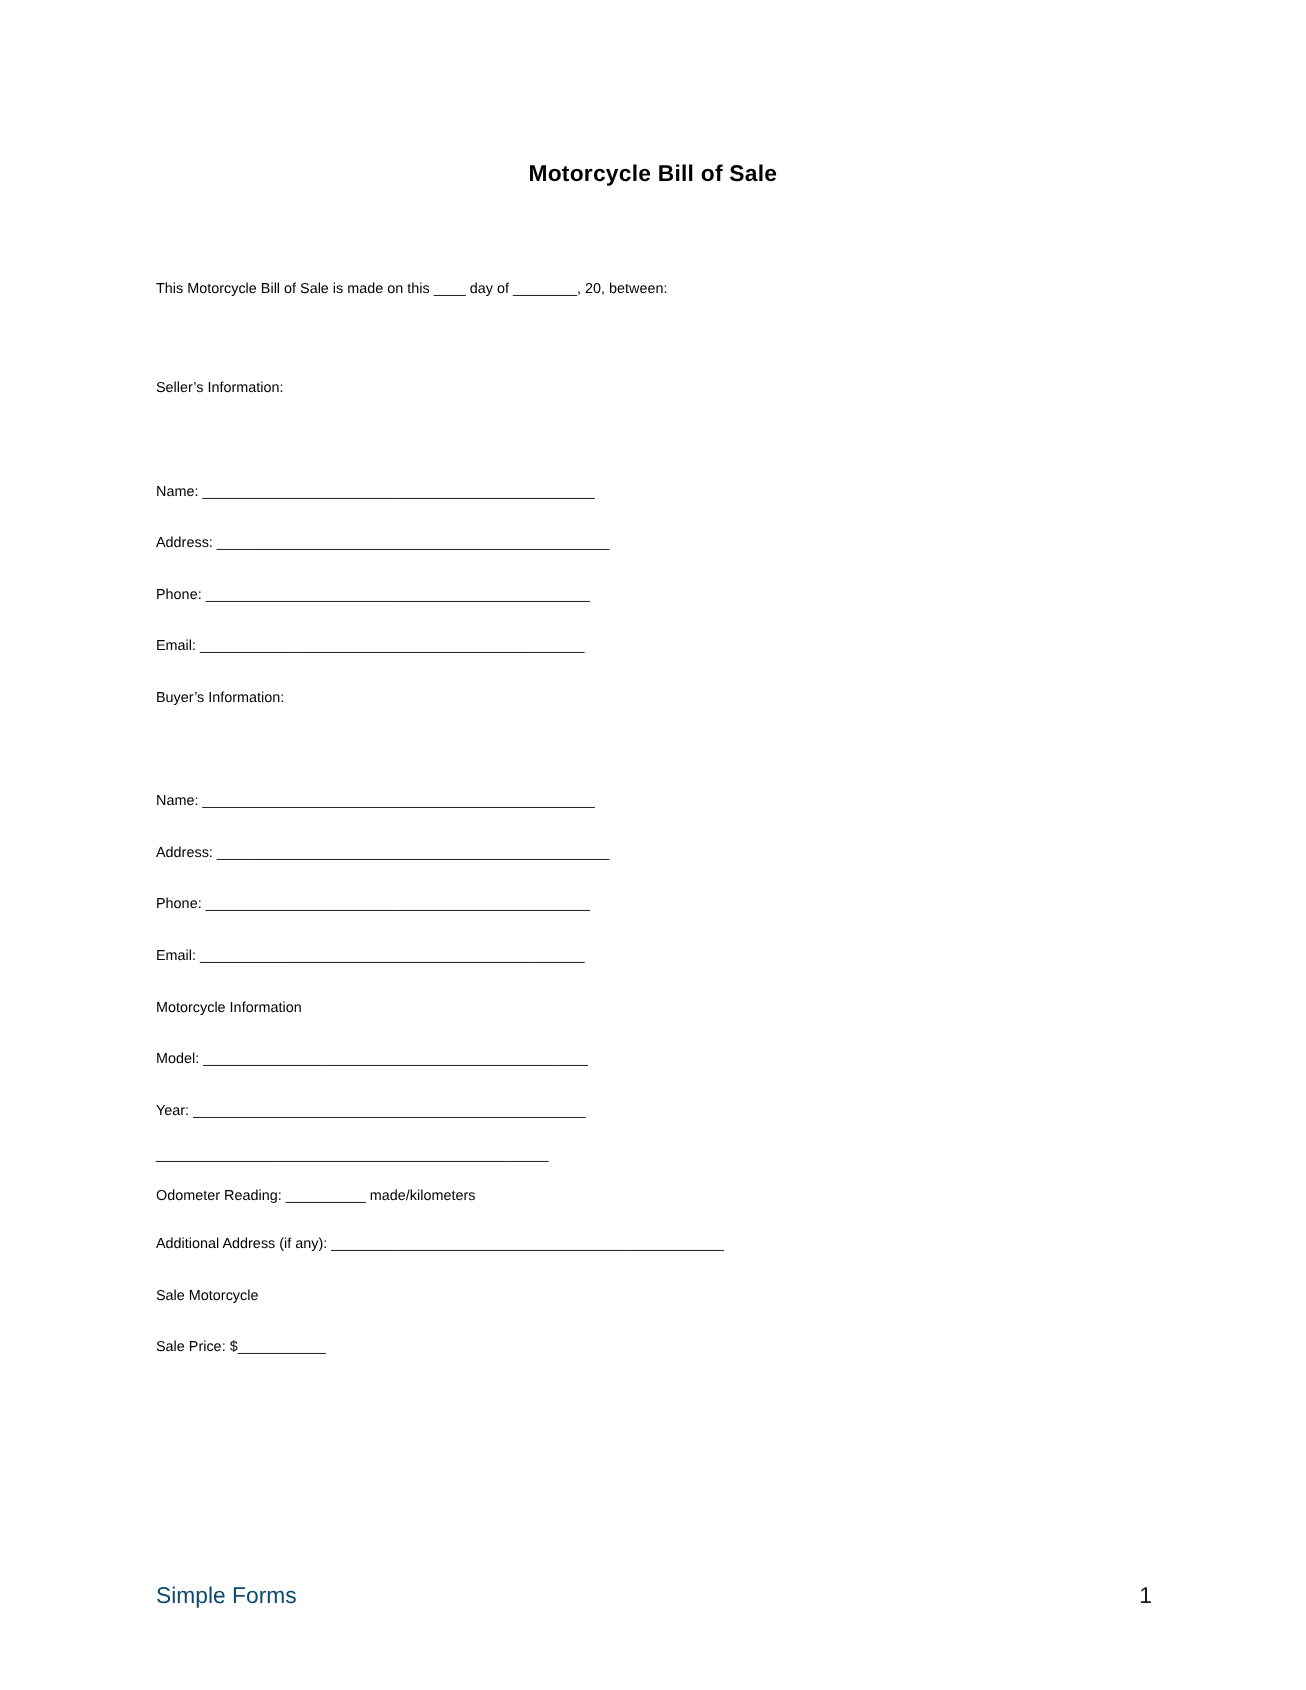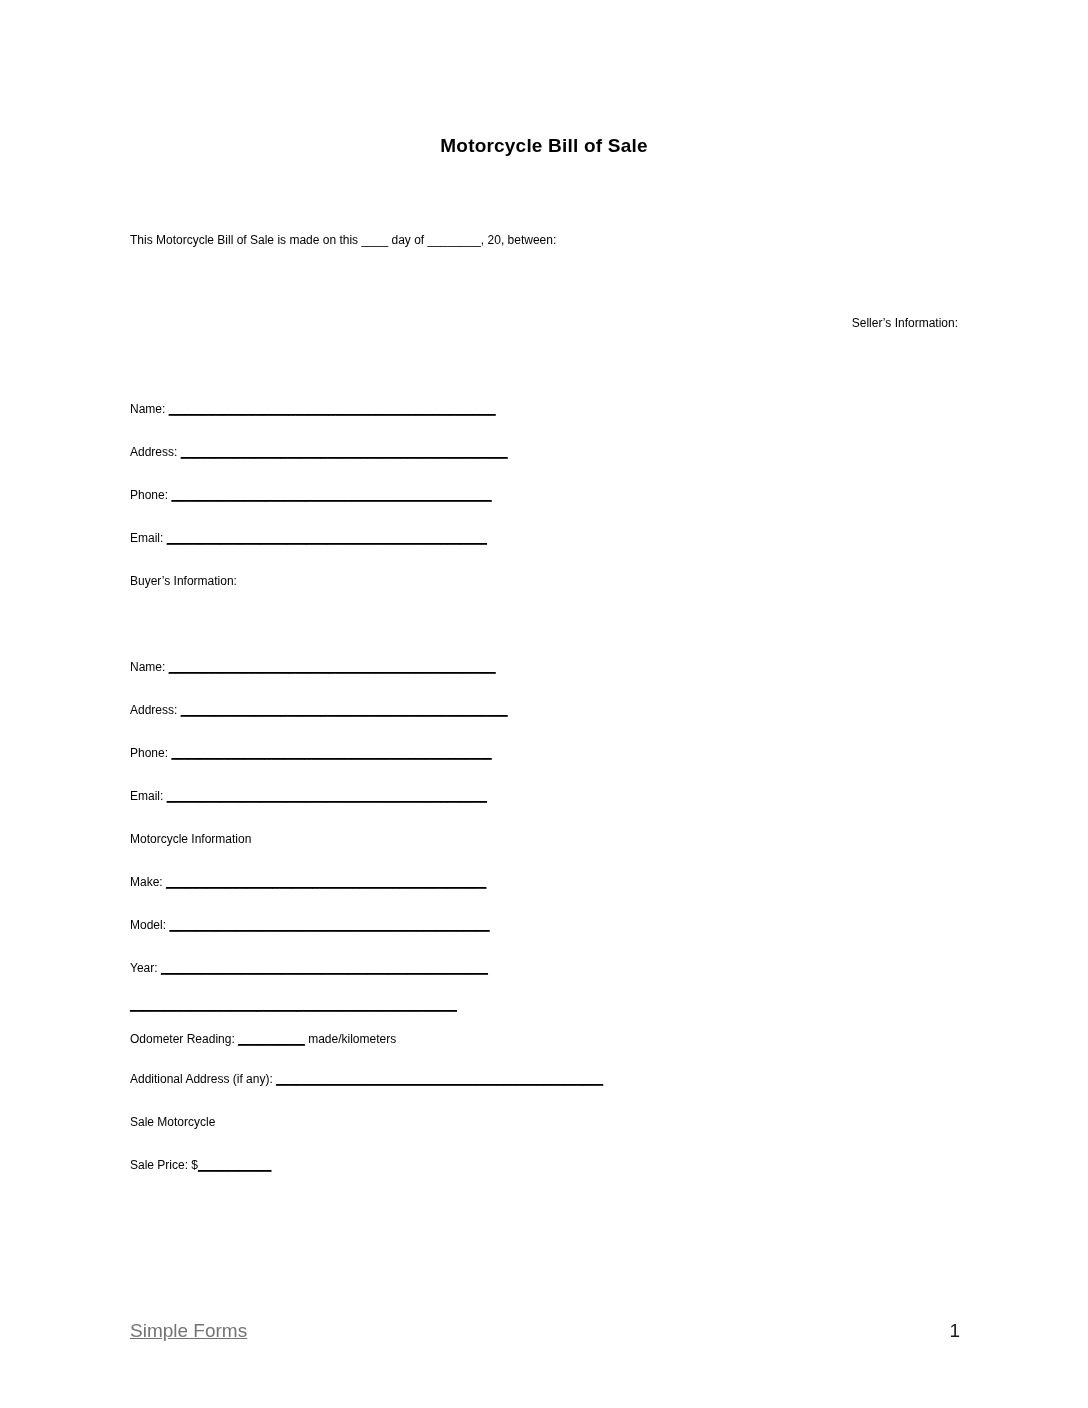--- a/index.html
+++ b/index.html
@@ -33,46 +33,43 @@
     white-space: nowrap;
   }
   .intro {
     margin-top: 55px;
   }
   .gap-2 {          
     margin-top: 43px;
   }
   .gap-heading {
     margin-top: 40px;
-    text-align: right;
   }
   .vin-line {
     line-height: 30px;
   }
   .odometer-line {
     line-height: 38px;
   }
   .blank {
     letter-spacing: 0;
-    text-decoration: underline;
   }
   .footer {
     position: absolute;
     left: 130px;
     right: 128px;
     top: 1319px;
     display: flex;
     justify-content: space-between;
     align-items: center;
     font-size: 19px;
     line-height: 24px;
   }
   .footer-link {
-    color: #737373;
-    text-decoration: underline;
+    color: #0c4a6e;
     cursor: pointer;
   }
   .page-number {
     color: #1a1a1a;
   }
 </style>
 </head>
 <body>
 
 <div class="page">
@@ -115,24 +112,20 @@
     <span class="blank">________________________________________________</span>
   </p>
   <p class="line">
     <span>Email:</span>
     <span class="blank">________________________________________________</span>
   </p>
 
   <p class="line">Motorcycle Information</p>
 
   <p class="line">
-    <span>Make:</span>
-    <span class="blank">________________________________________________</span>
-  </p>
-  <p class="line">
     <span>Model:</span>
     <span class="blank">________________________________________________</span>
   </p>
   <p class="line">
     <span>Year:</span>
     <span class="blank">_________________________________________________</span>
   </p>
 
   <p class="line vin-line blank">_________________________________________________</p>
 

